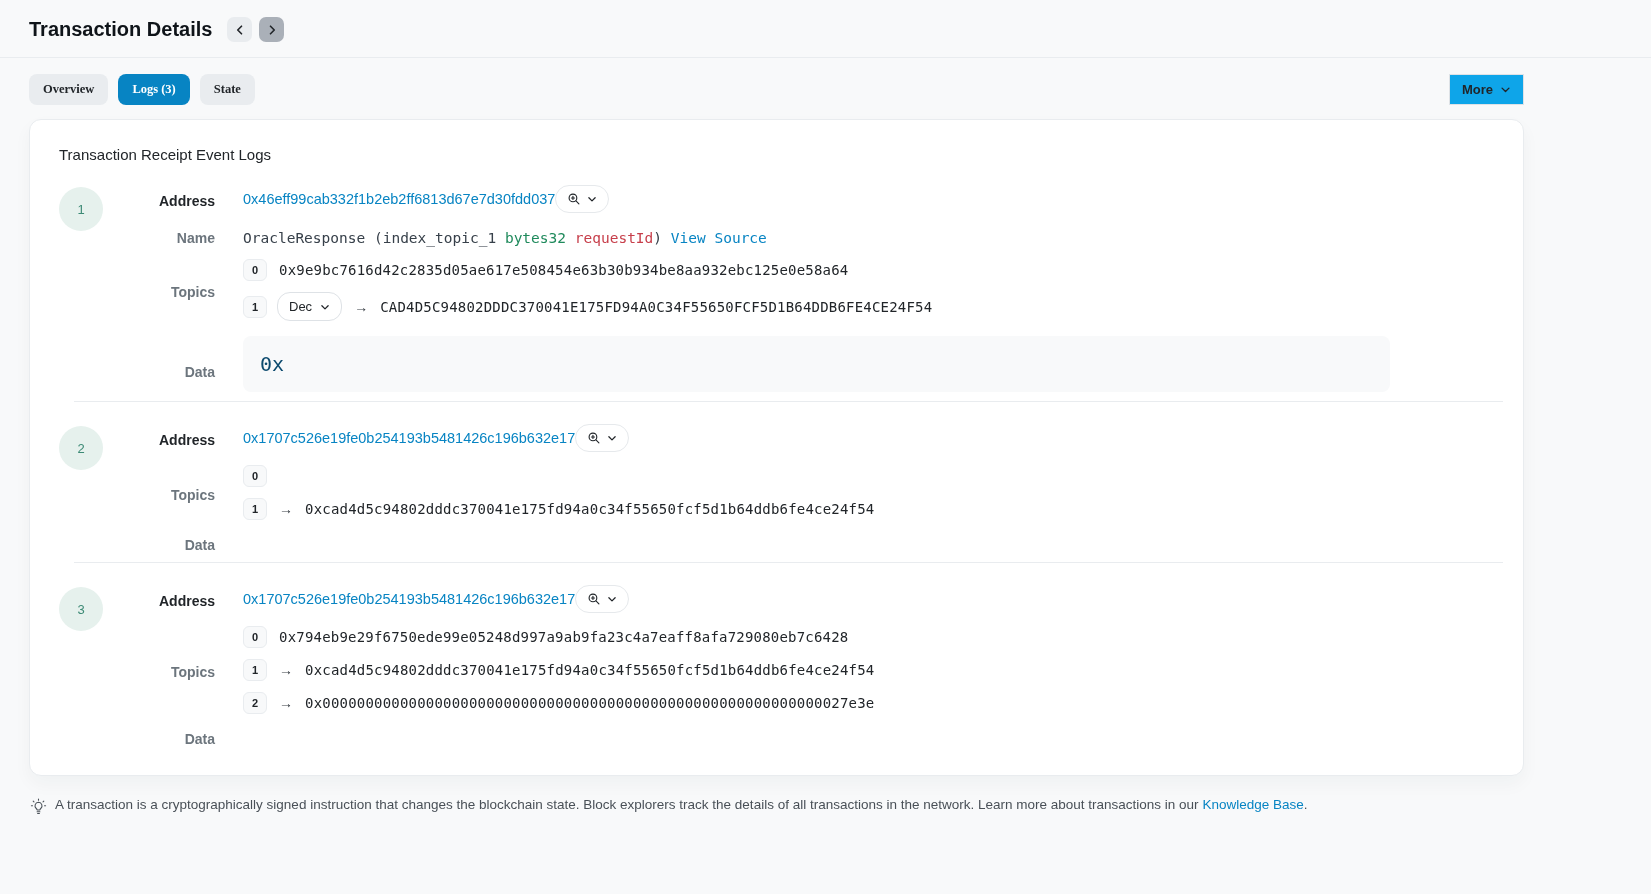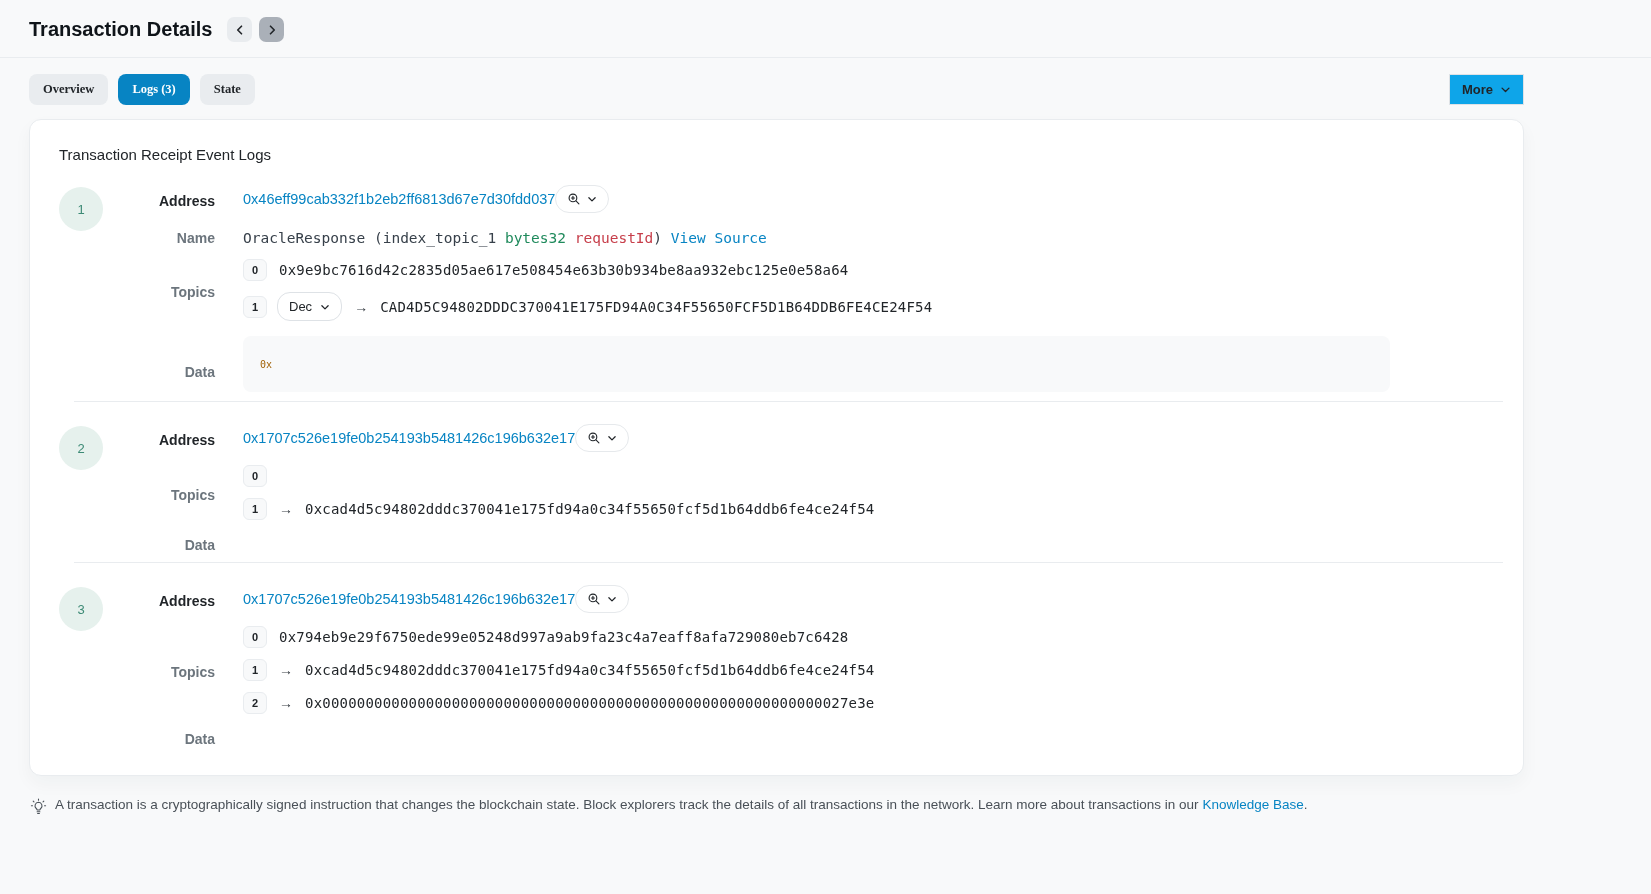--- a/index.html
+++ b/index.html
@@ -105,21 +105,21 @@
     font-family: "Liberation Sans", sans-serif; font-size: 13px; color: #212529;
   }
   .dec-btn svg { stroke: #212529; }
   .arrow { margin-left: 12px; color: #343a40; font-size: 14px; }
   .topic-val { font-size: 14px; color: #212529; margin-left: 12px; letter-spacing: 0.2px; }
 
   .data-box {
     width: 91%; height: 56px;
     background: #f8f9fa; border-radius: 8px;
     display: flex; align-items: center;
-    padding-left: 17px; font-size: 10px; color: #a16207;
+    padding-left: 17px; font-size: 20px; color: #0c4a6e;
     margin-top: 2px;
   }
   .data-empty { height: 20px; }
 
   .sep { border: 0; border-top: 1px solid #e9ecef; margin: 9px 0 22px 21px; }
 
   
   .page-footer {
     display: flex; align-items: flex-start; gap: 8px;
     margin: 21px 0 0 1px;

